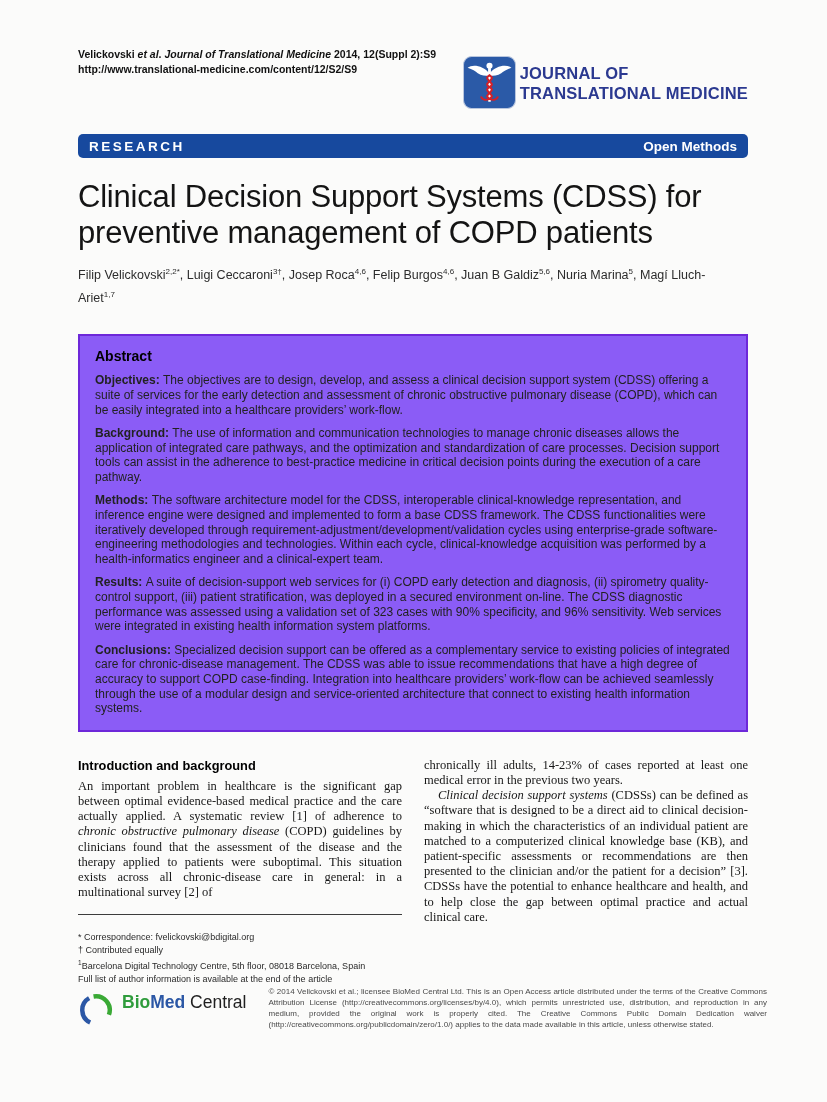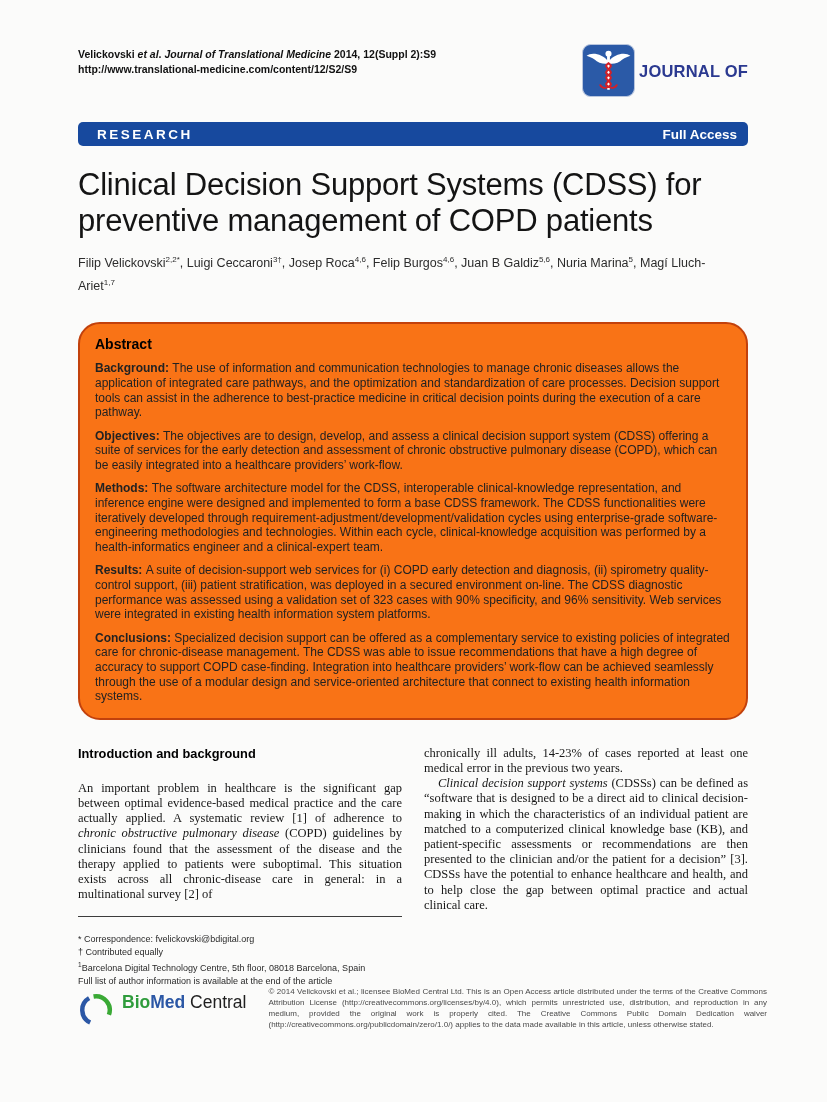--- a/index.html
+++ b/index.html
@@ -4,45 +4,45 @@
 <style>
   * { margin:0; padding:0; box-sizing:border-box; }
   html,body { width:827px; height:1102px; }
   body { background:#fbfbfa; font-family:"Liberation Sans", sans-serif; color:#1a1a1a; overflow:hidden; }
   .page { position:relative; width:827px; height:1102px; padding:44px 79px 0 78px; }
 
   
   .hdr { display:flex; justify-content:space-between; align-items:flex-start; }
   .cite { font-size:10.5px; line-height:14.5px; color:#111; font-weight:bold; padding-top:3px; }
   .cite-url { font-weight:bold; }
-  .brand { display:flex; align-items:center; gap:4px; }
+  .brand { display:flex; align-items:center; gap:4px;margin-top:12px; }
   .brand-icon svg { display:block; }
   .brand-name { font-size:16.5px; line-height:20px; font-weight:bold; color:#2b3990; letter-spacing:.2px; }
 
   
   .banner { margin-top:25px; height:24px; background:#17499e; border-radius:5px;
             display:flex; align-items:center; justify-content:space-between; padding:0 11px;
             color:#fff; font-weight:bold; font-size:13.5px; }
-  .banner .left { letter-spacing:2.5px;margin-left:8px; }
+  .banner .left { letter-spacing:2.5px; }
 
   
   .title { margin-top:21px; font-size:31px; line-height:36px; font-weight:400; color:#141414; letter-spacing:-.2px; }
   .authors { margin-top:11px; font-size:12.5px; line-height:19px; color:#2c2c2c; max-width:640px; }
   .authors sup { font-size:8px; }
 
   
-  .abstract { margin-top:26px; border:2px solid #c2410c; border-radius:22px; padding:12px 15px 12px 15px; background:#f97316; }
+  .abstract { margin-top:26px; border:2px solid #6d28d9; border-radius:0; padding:12px 15px 12px 15px; background:#8b5cf6; }
   .abstract h2 { font-size:14px; margin-bottom:9px; color:#000; }
   .abs-p { font-size:12px; line-height:14.6px; color:#222; margin-bottom:9px; }
   .abs-p:last-child { margin-bottom:2px; }
 
   
   .cols { margin-top:26px; display:flex; gap:22px; }
   .col { width:324px; font-family:"Liberation Serif", serif; font-size:12.5px; line-height:15.2px; text-align:justify; color:#161616; }
-  .col h3 { font-family:"Liberation Sans", sans-serif; font-size:12.8px; line-height:16px; margin-bottom:19px; color:#000; }
+  .col h3 { font-family:"Liberation Sans", sans-serif; font-size:12.8px; line-height:16px; margin-bottom:5px; color:#000; }
   .col p { margin:0; }
   .col .indent { text-indent:14px; }
 
   
   .footnotes { margin-top:14px; border-top:1px solid #3c3c3c; padding-top:16px;
                font-family:"Liberation Sans", sans-serif; font-size:9px; line-height:12.8px; text-align:left; color:#2a2a2a; }
   .fn-line sup { font-size:6.5px; }
 
   
   .ftr { position:absolute; left:78px; right:60px; top:986px; display:flex; align-items:flex-start; gap:22px; }
@@ -70,38 +70,39 @@
           <path d="M26 17 C20 9.5 9.5 7.5 4.5 11.5 C9 13 12.5 15 14.5 17 C18 19.5 22 19.5 26 19.5 Z" fill="#fff"></path>
           <path d="M26 17 C32 9.5 42.5 7.5 47.5 11.5 C43 13 39.5 15 37.5 17 C34 19.5 30 19.5 26 19.5 Z" fill="#fff"></path>
           <circle cx="26" cy="9.5" r="3" fill="#fff"></circle>
           <rect x="24.6" y="11" width="2.8" height="34" rx="1.2" fill="#fff"></rect>
           <path d="M26 19 C34 23, 18 26.5, 26 30.5 C34 34.5, 18 38, 26 42 C30 44, 33 42.5, 34 40.5" fill="none" stroke="#d42027" stroke-width="2" stroke-linecap="round"></path>
           <path d="M26 19 C18 23, 34 26.5, 26 30.5 C18 34.5, 34 38, 26 42 C22 44, 19 42.5, 18 40.5" fill="none" stroke="#d42027" stroke-width="2" stroke-linecap="round"></path>
         </svg>
       </span>
       <div class="brand-name">
         <div>JOURNAL OF</div>
+        <div>TRANSLATIONAL MEDICINE</div>
       </div>
     </div>
   </div>
 
   <div class="banner">
     <span class="left">RESEARCH</span>
-    <span class="right">Full Access</span>
+    <span class="right">Open Methods</span>
   </div>
 
   <h1 class="title"><span>Clinical Decision Support Systems (CDSS) for</span><br><span>preventive management of COPD patients</span></h1>
 
   <div class="authors"><span>Filip Velickovski</span><sup>2,2*</sup>, <span>Luigi Ceccaroni</span><sup>3†</sup>, <span>Josep Roca</span><sup>4,6</sup>, <span>Felip Burgos</span><sup>4,6</sup>, <span>Juan B Galdiz</span><sup>5,6</sup>, <span>Nuria Marina</span><sup>5</sup>, <span>Magí Lluch-Ariet</span><sup>1,7</sup></div>
 
   <section class="abstract">
     <h2>Abstract</h2>
     <div>
+        <p class="abs-p"><b>Objectives: </b>The objectives are to design, develop, and assess a clinical decision support system (CDSS) offering a suite of services for the early detection and assessment of chronic obstructive pulmonary disease (COPD), which can be easily integrated into a healthcare providers’ work-flow.</p>
         <p class="abs-p"><b>Background: </b>The use of information and communication technologies to manage chronic diseases allows the application of integrated care pathways, and the optimization and standardization of care processes. Decision support tools can assist in the adherence to best-practice medicine in critical decision points during the execution of a care pathway.</p>
-        <p class="abs-p"><b>Objectives: </b>The objectives are to design, develop, and assess a clinical decision support system (CDSS) offering a suite of services for the early detection and assessment of chronic obstructive pulmonary disease (COPD), which can be easily integrated into a healthcare providers’ work-flow.</p>
         <p class="abs-p"><b>Methods: </b>The software architecture model for the CDSS, interoperable clinical-knowledge representation, and inference engine were designed and implemented to form a base CDSS framework. The CDSS functionalities were iteratively developed through requirement-adjustment/development/validation cycles using enterprise-grade software-engineering methodologies and technologies. Within each cycle, clinical-knowledge acquisition was performed by a health-informatics engineer and a clinical-expert team.</p>
         <p class="abs-p"><b>Results: </b>A suite of decision-support web services for (i) COPD early detection and diagnosis, (ii) spirometry quality-control support, (iii) patient stratification, was deployed in a secured environment on-line. The CDSS diagnostic performance was assessed using a validation set of 323 cases with 90% specificity, and 96% sensitivity. Web services were integrated in existing health information system platforms.</p>
         <p class="abs-p"><b>Conclusions: </b>Specialized decision support can be offered as a complementary service to existing policies of integrated care for chronic-disease management. The CDSS was able to issue recommendations that have a high degree of accuracy to support COPD case-finding. Integration into healthcare providers’ work-flow can be achieved seamlessly through the use of a modular design and service-oriented architecture that connect to existing health information systems.</p>
       </div>
   </section>
 
   <div class="cols">
     <div class="col">
       <h3>Introduction and background</h3>
       <p><span>An important problem in healthcare is the significant gap between optimal evidence-based medical practice and the care actually applied. A systematic review [1] of adherence to </span><span style="font-style: italic;">chronic obstructive pulmonary disease</span><span> (COPD) guidelines by clinicians found that the assessment of the disease and the therapy applied to patients were suboptimal. This situation exists across all chronic-disease care in general: in a multinational survey [2] of</span></p>

